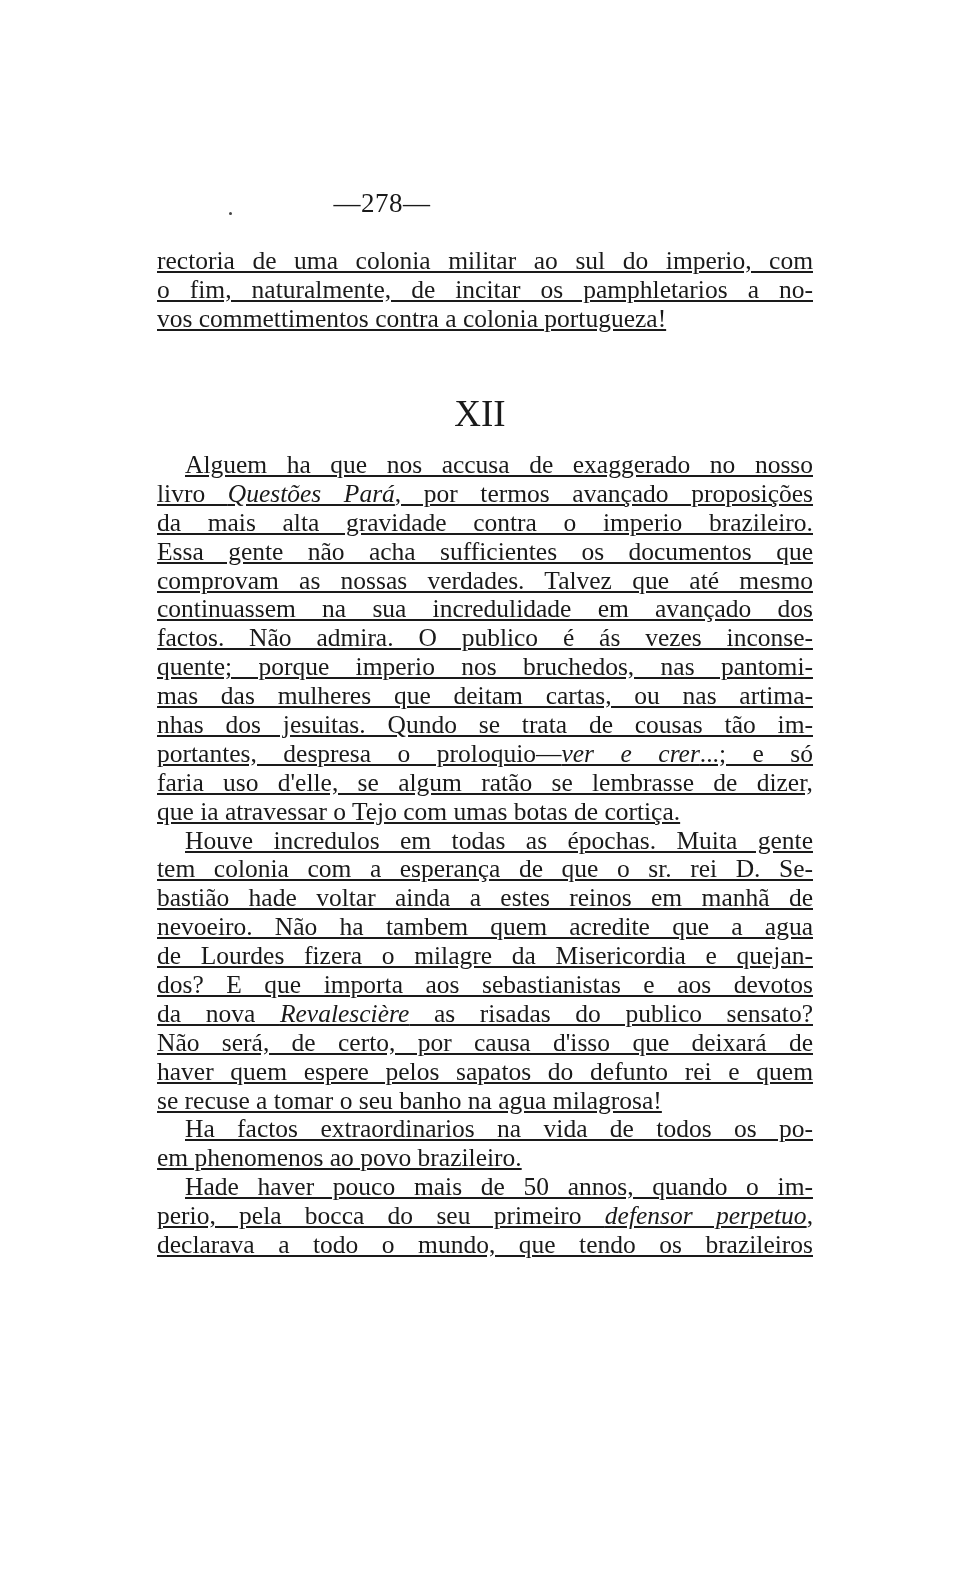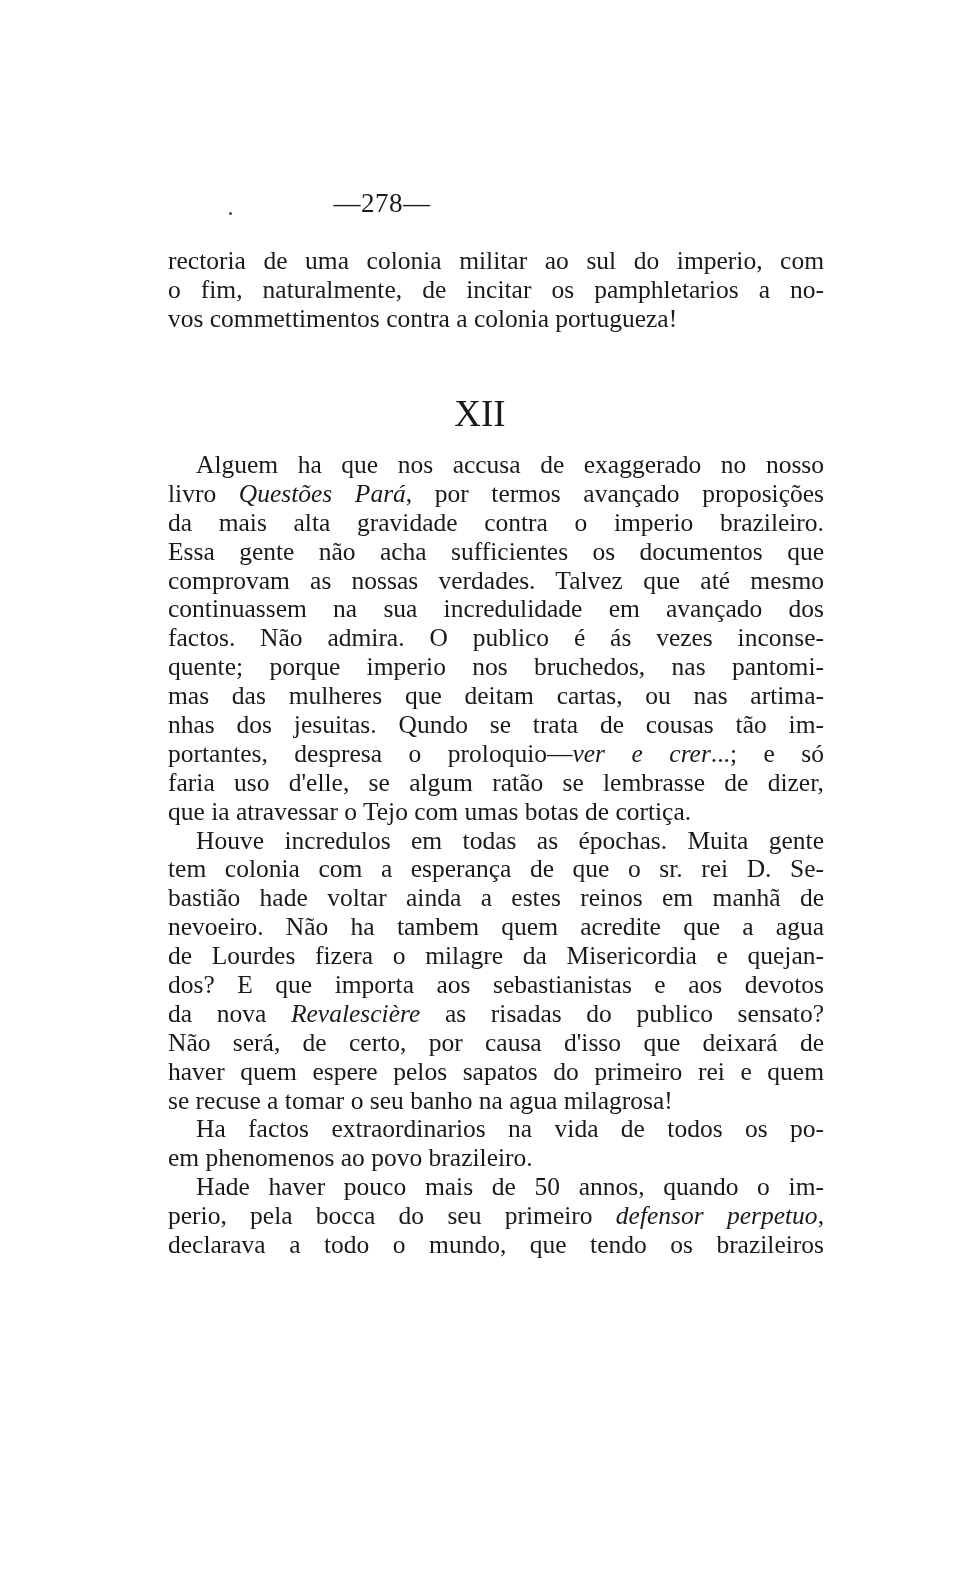--- a/index.html
+++ b/index.html
@@ -11,21 +11,21 @@
   }
   .folio {
     position: absolute; top: 180px; left: 0; width: 764px; text-align: center;
     font-size: 27px; letter-spacing: 0.5px; margin-top: 8px;
   }
   .stray-dot { position: absolute; left: 229px; top: 212px; width: 3px; height: 3px; background: #444; border-radius: 50%; }
   .heading {
     position: absolute; top: 392px; left: 0; width: 960px; text-align: center;
     font-size: 37px;
   }
-  .block { position: absolute; left: 168px; width: 656px; }
+  .block { position: absolute; left: 157px; width: 656px; text-decoration: underline; }
   .line {
     height: 28.9px; line-height: 28.9px; font-size: 25.5px;
     text-align: justify; text-align-last: justify; white-space: nowrap;
     overflow: visible;
   }
   .line.last { text-align-last: left; }
   .line.indent { padding-left: 28px; }
   .block1 { top: 247px; }
   .block2 { top: 451px; }
   i { font-style: italic; }
@@ -60,21 +60,21 @@
       <div class="line"><span>faria uso d'elle, se algum ratão se lembrasse de dizer,</span></div>
       <div class="line last"><span>que ia atravessar o Tejo com umas botas de cortiça.</span></div>
       <div class="line indent"><span>Houve incredulos em todas as épochas. Muita gente</span></div>
       <div class="line"><span>tem colonia com a esperança de que o sr. rei D. Se-</span></div>
       <div class="line"><span>bastião hade voltar ainda a estes reinos em manhã de</span></div>
       <div class="line"><span>nevoeiro. Não ha tambem quem acredite que a agua</span></div>
       <div class="line"><span>de Lourdes fizera o milagre da Misericordia e quejan-</span></div>
       <div class="line"><span>dos? E que importa aos sebastianistas e aos devotos</span></div>
       <div class="line"><span>da nova </span><i>Revalescière</i><span> as risadas do publico sensato?</span></div>
       <div class="line"><span>Não será, de certo, por causa d'isso que deixará de</span></div>
-      <div class="line"><span>haver quem espere pelos sapatos do primeiro rei e quem</span></div>
+      <div class="line"><span>haver quem espere pelos sapatos do defunto rei e quem</span></div>
       <div class="line last"><span>se recuse a tomar o seu banho na agua milagrosa!</span></div>
       <div class="line indent"><span>Ha factos extraordinarios na vida de todos os po-</span></div>
       <div class="line last"><span>em phenomenos ao povo brazileiro.</span></div>
       <div class="line indent"><span>Hade haver pouco mais de 50 annos, quando o im-</span></div>
       <div class="line"><span>perio, pela bocca do seu primeiro </span><i>defensor perpetuo</i><span>,</span></div>
       <div class="line"><span>declarava a todo o mundo, que tendo os brazileiros</span></div>
     </div>
 </div>
 
 </body></html>

